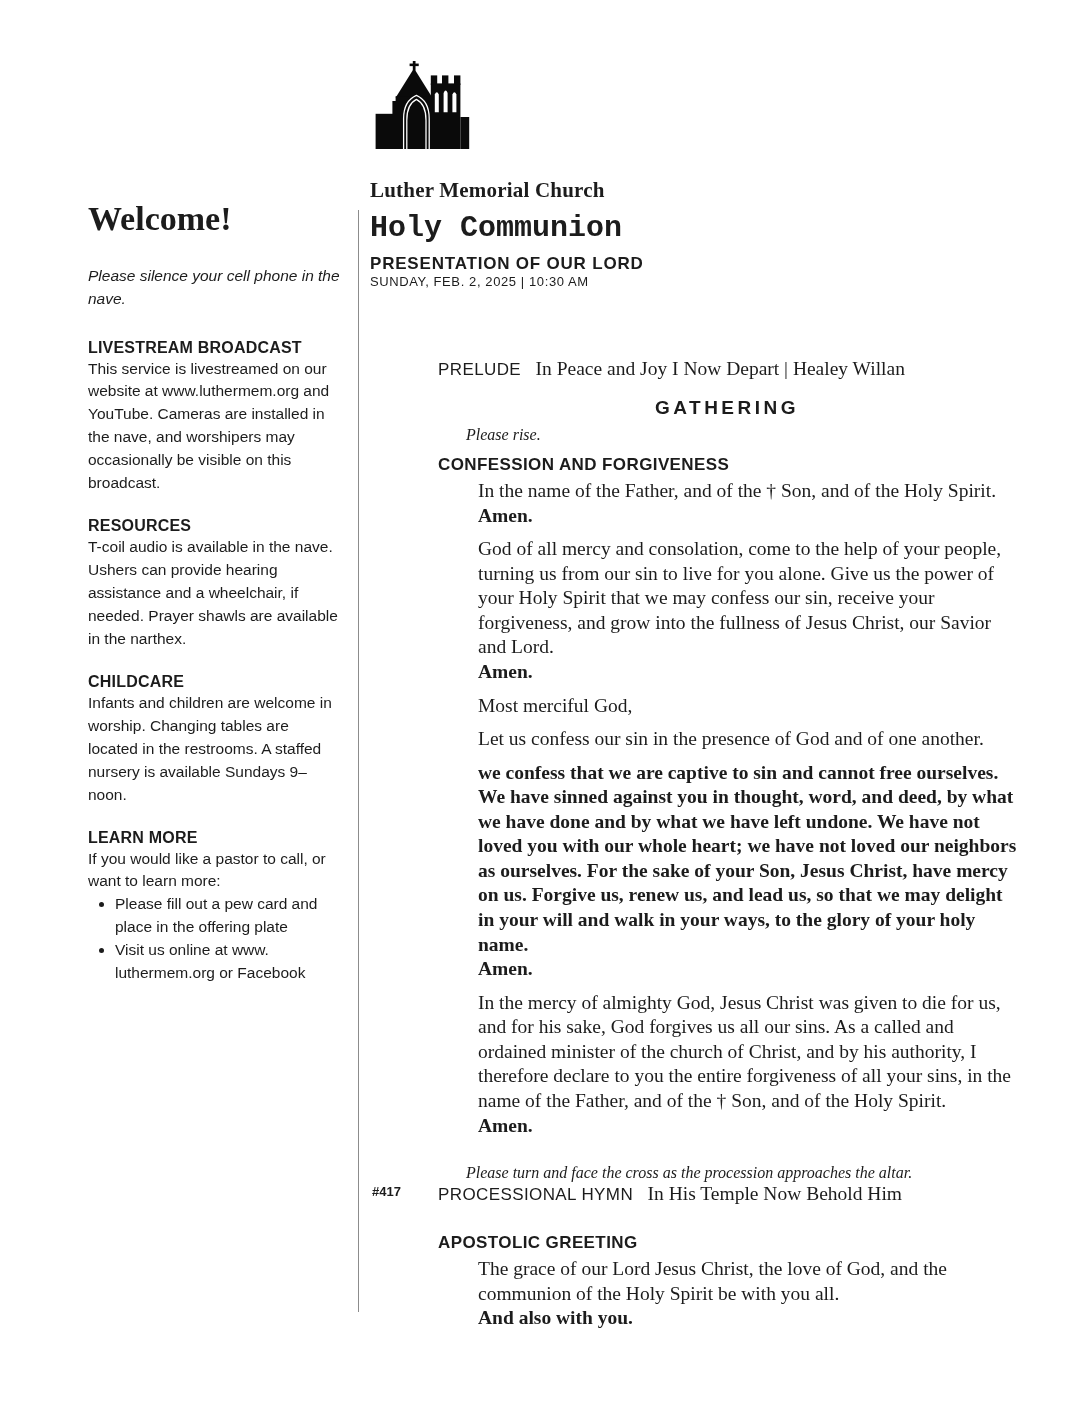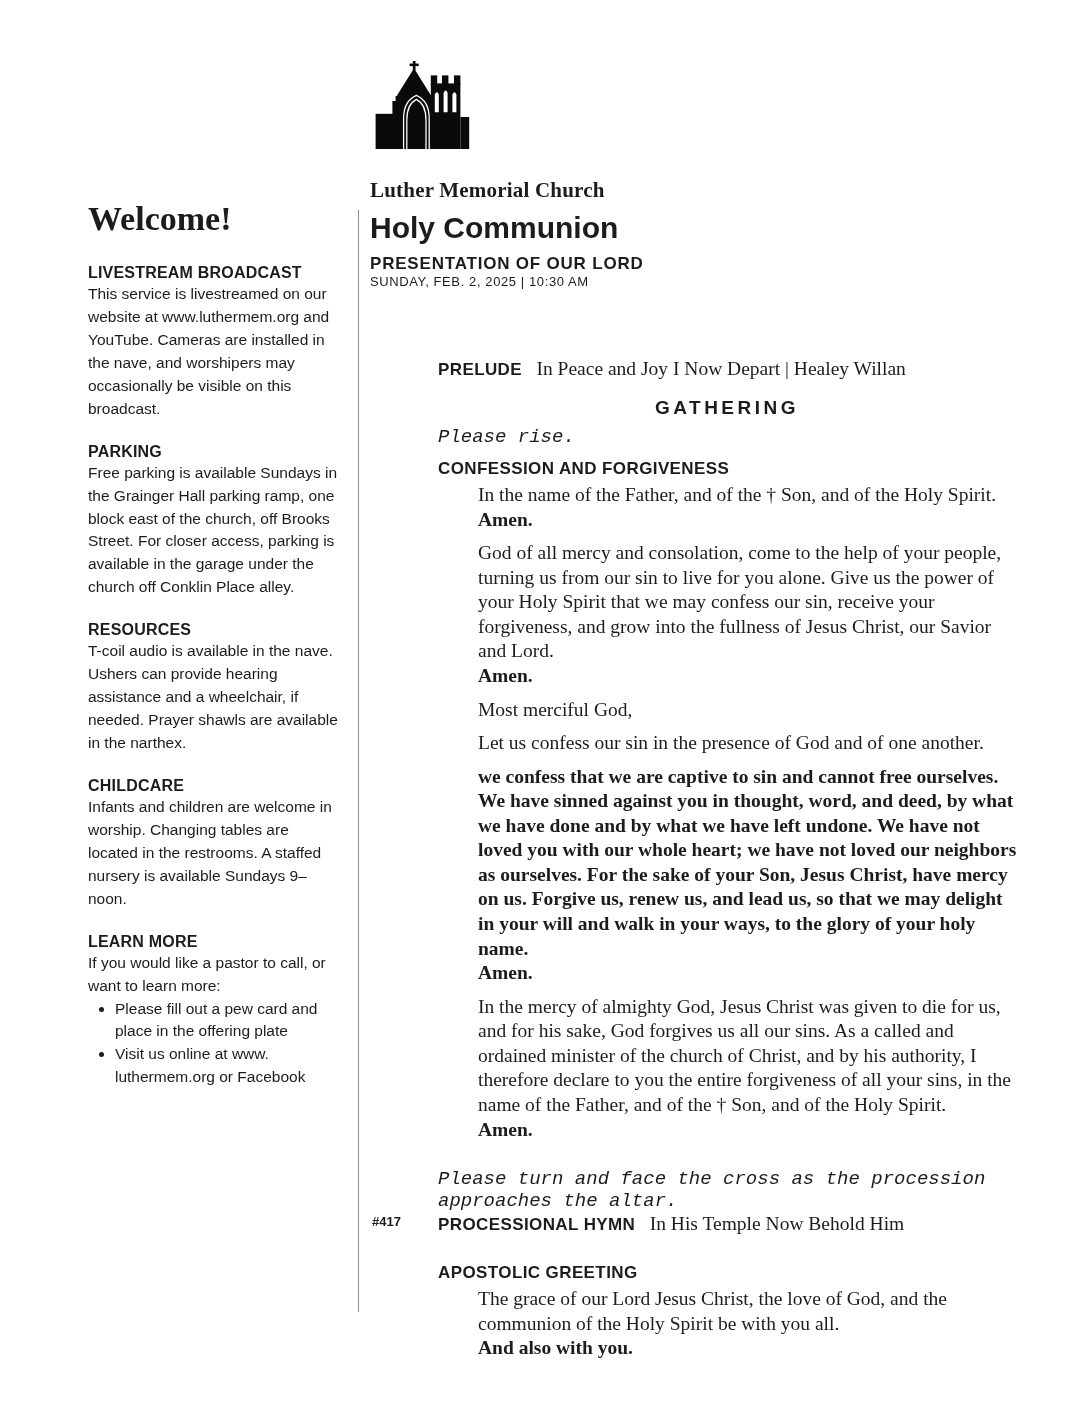--- a/index.html
+++ b/index.html
@@ -6,43 +6,43 @@
   body{
     width:1088px;height:1408px;background:#ffffff;color:#1c1c1c;
     position:relative;overflow:hidden;
     font-family:"Liberation Sans",sans-serif;
   }
 
   
   .header{position:absolute;left:370px;top:50px;width:640px;}
   .logo{display:inline-block;width:104px;height:118px;}
   .church-name{font-family:"Liberation Serif",serif;font-weight:700;font-size:21px;margin-top:6px;letter-spacing:.2px;}
-  .service-title{font-family:Liberation Sans, sans-serif;font-weight:700;font-size:30px;margin-top:8px;}
+  .service-title{font-family:Liberation Mono, monospace;font-weight:700;font-size:30px;margin-top:8px;}
   .feast{font-weight:700;font-size:17px;letter-spacing:.8px;margin-top:9px;}
   .datetime{font-weight:400;font-size:13px;letter-spacing:.6px;}
 
   
   .sidebar{position:absolute;left:88px;top:200px;width:254px;}
   .welcome{font-family:"Liberation Serif",serif;font-weight:700;font-size:34px;margin:0 0 26px 0;}
   .notice{font-style:italic;font-size:15.5px;line-height:1.5;margin:0 0 28px 0;}
   .sb-section{margin:0 0 22px 0;}
   .sb-head{font-weight:700;font-size:16px;margin:0 0 1px 0;letter-spacing:.2px;}
   .sb-body{font-size:15.5px;line-height:1.48;margin:0;}
   .sb-bullets{margin:0;padding:0 0 0 27px;font-size:15.5px;line-height:1.48;}
   .sb-bullets li{margin:0;}
 
   
   .divider{position:absolute;left:358px;top:210px;width:1px;height:1102px;background:#8c8c8c;}
 
   
   .main{position:absolute;left:438px;top:358px;width:578px;}
-  .label{font-weight:700;font-size:17px;letter-spacing:.4px;}
+  .label{font-weight:400;font-size:17px;letter-spacing:.4px;}
   .serif-inline{font-family:"Liberation Serif",serif;font-size:19.5px;}
   .gathering{text-align:center;font-weight:700;font-size:19px;letter-spacing:3.5px;margin-top:17px;}
-  .rubric{font-family:Liberation Mono, monospace;font-style:italic;font-size:19px;margin-top:7px;}
+  .rubric{font-family:Liberation Serif, serif;font-style:italic;font-size:16px;margin-top:7px;margin-left:28px;}
   .subhead{font-weight:700;font-size:17px;letter-spacing:.4px;margin-top:11px;}
   .lit{font-family:"Liberation Serif",serif;font-size:19.5px;line-height:1.26;margin:9px 0 0 40px;width:544px;}
   .lit .resp{font-weight:700;}
   .gap-lg{margin-top:26px;}
   .hymn-row{position:relative;margin-top:1px;}
   .hymn-num{position:absolute;left:-66px;top:1px;font-weight:700;font-size:13px;}
 </style>
 </head>
 <body>
 
@@ -86,30 +86,27 @@
       </svg>
     </span>
     <div class="church-name">Luther Memorial Church</div>
     <div class="service-title">Holy Communion</div>
     <div class="feast">PRESENTATION OF OUR LORD</div>
     <div class="datetime">SUNDAY, FEB. 2, 2025 | 10:30 AM</div>
   </header>
 
   <aside class="sidebar">
     <h1 class="welcome">Welcome!</h1>
+    <p class="notice">Please silence your cell phone in the nave.</p>
 
     <section class="sb-section">
       <h2 class="sb-head">LIVESTREAM BROADCAST</h2>
       <p class="sb-body">This service is livestreamed on our website at www.luthermem.org and YouTube. Cameras are installed in the nave, and worshipers may occasionally be visible on this broadcast.</p>
     </section>
 
-    <section class="sb-section">
-      <h2 class="sb-head">PARKING</h2>
-      <p class="sb-body">Free parking is available Sundays in the Grainger Hall parking ramp, one block east of the church, off Brooks Street. For closer access, parking is available in the garage under the church off Conklin Place alley.</p>
-    </section>
 
     <section class="sb-section">
       <h2 class="sb-head">RESOURCES</h2>
       <p class="sb-body">T-coil audio is available in the nave. Ushers can provide hearing assistance and a wheelchair, if needed. Prayer shawls are available in the narthex.</p>
     </section>
 
     <section class="sb-section">
       <h2 class="sb-head">CHILDCARE</h2>
       <p class="sb-body">Infants and children are welcome in worship. Changing tables are located in the restrooms. A staffed nursery is available Sundays 9–noon.</p>
     </section>

